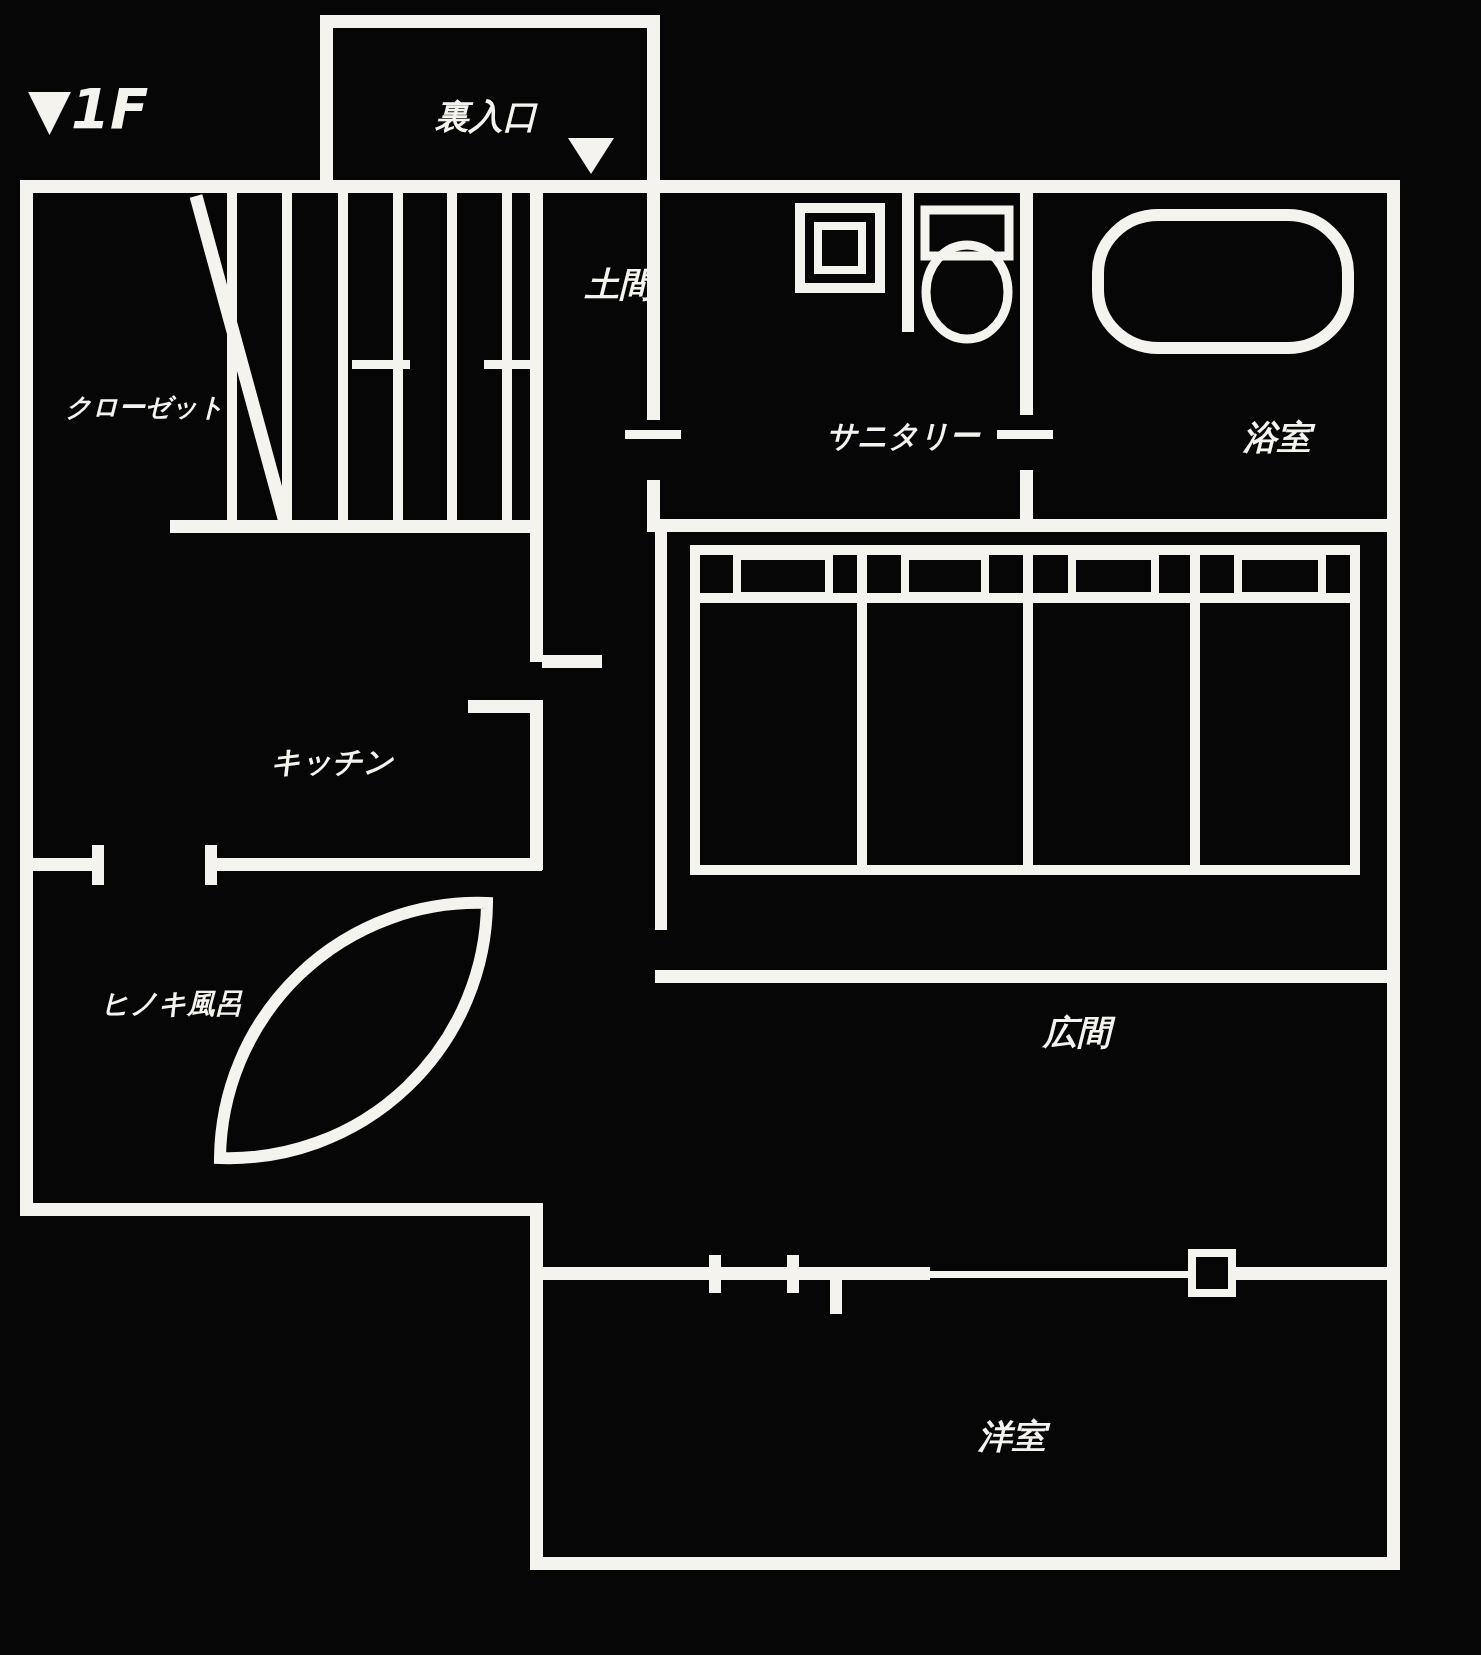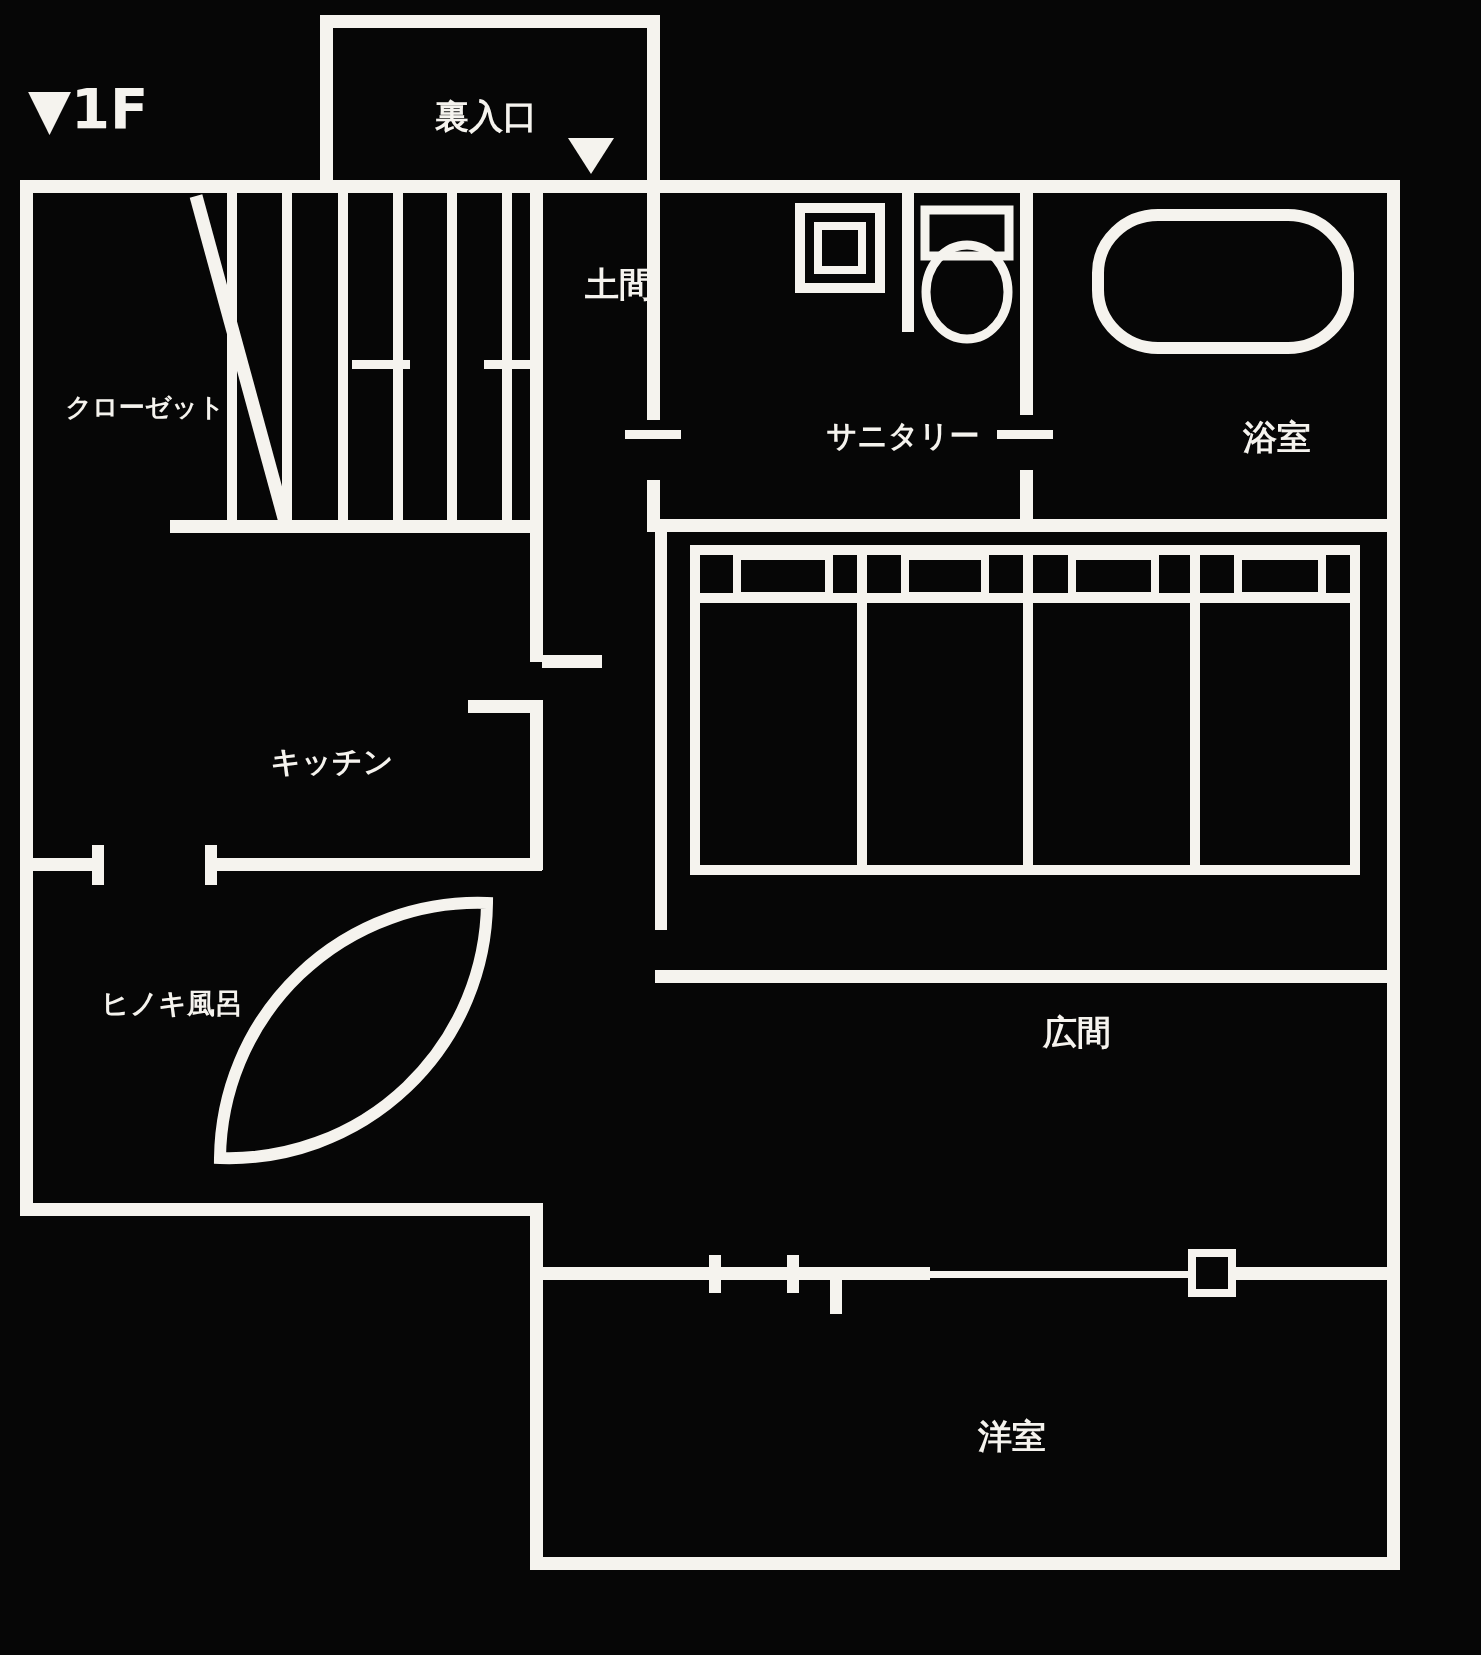--- a/index.html
+++ b/index.html
@@ -3,20 +3,21 @@
 <meta charset="utf-8">
 <style>
   html, body { margin: 0; padding: 0; background: #060606; }
   .stage {
     position: relative;
     width: 1481px;
     height: 1655px;
     background: #060606;
     font-family: "DejaVu Sans", sans-serif;
     overflow: hidden;
+    font-style: italic;
   }
   svg { display: block; }
   text {
     font-family: "DejaVu Sans", sans-serif;
     font-weight: bold;
     fill: #f5f3ee;
   }
 </style>
 </head>
 <body>

